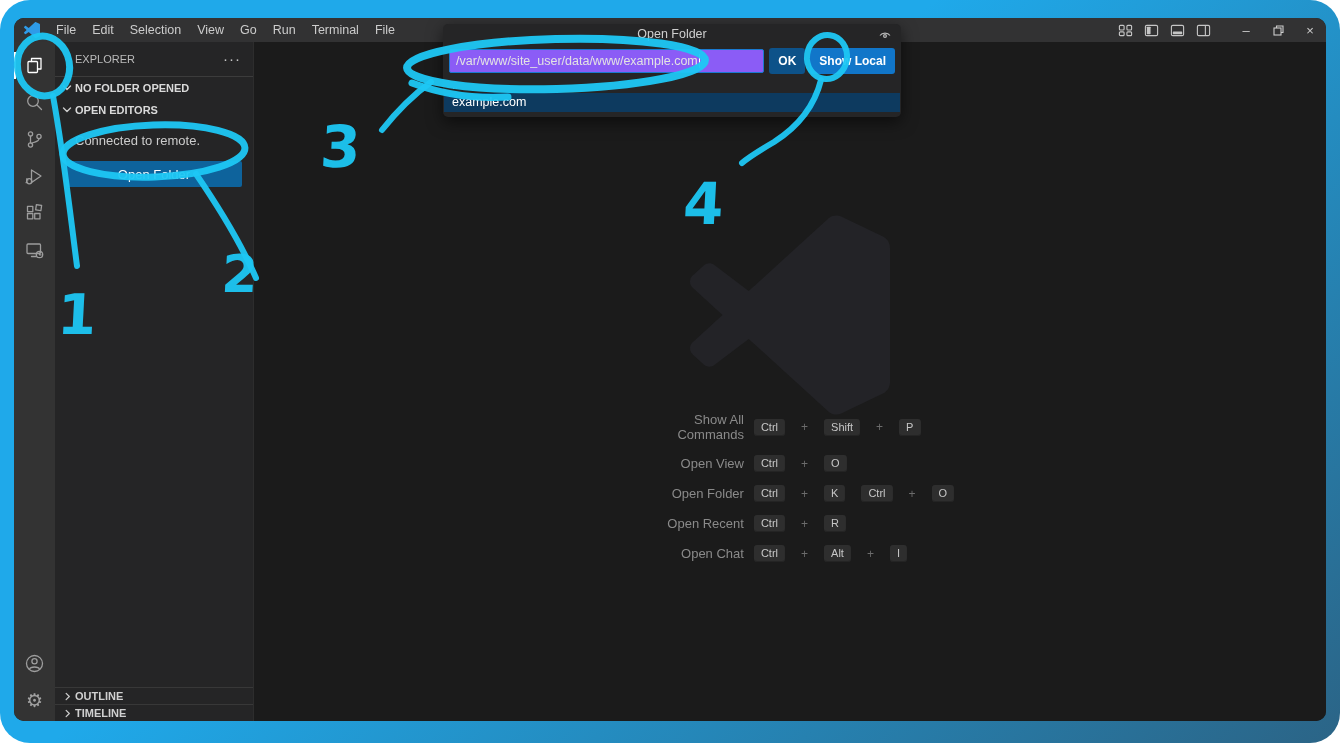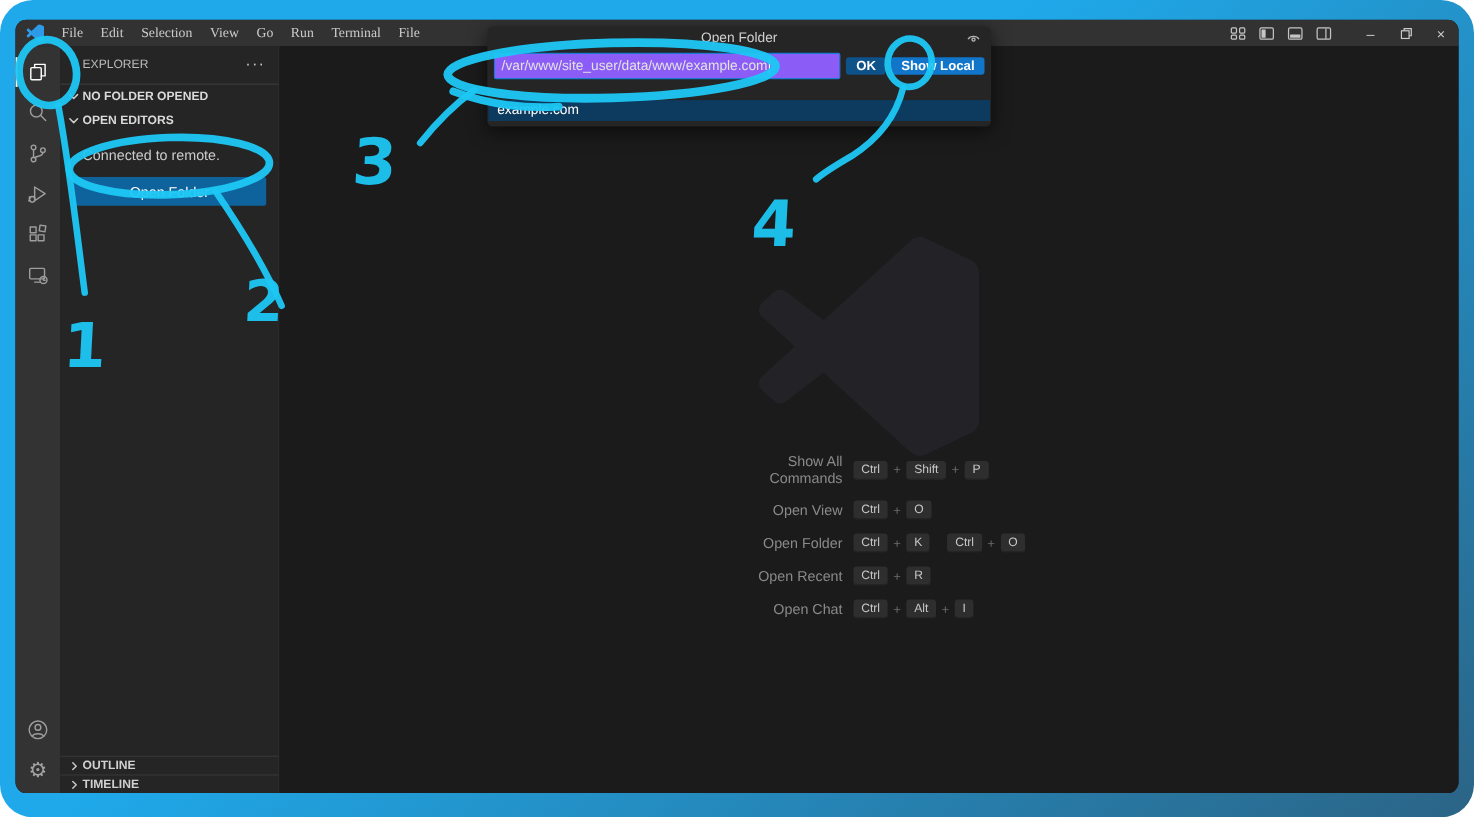--- a/index.html
+++ b/index.html
@@ -8,21 +8,21 @@
   
   .frame{position:absolute;inset:0;border-radius:30px;
     background:linear-gradient(140deg,var(--frame-blue,#1fa9ea) 0%,var(--frame-blue,#1fa9ea) 42%,var(--frame-blue-dark,#2b6486) 100%);}
   
   .window{position:absolute;left:14px;top:18px;right:14px;bottom:22px;border-radius:10px;
     background:#1b1b1b;overflow:hidden;display:flex;flex-direction:column;color:#cccccc;}
   
   .titlebar{height:24px;background:#323233;display:flex;align-items:center;flex:0 0 auto;}
   .vs-logo{width:16px;height:16px;margin:0 8px 0 10px;flex:0 0 auto;}
   .vs-logo svg{width:16px;height:16px;display:block;fill:#2e9be8;}
-  .menu{display:flex;height:100%;font-family:Liberation Serif, serif;}
+  .menu{display:flex;height:100%;}
   .menu-item{padding:0 8px;font-size:12.5px;color:#cccccc;line-height:24px;cursor:default;border-radius:4px;}
   .tb-spacer{flex:1;}
   .layout-controls{display:flex;align-items:center;margin-right:14px;}
   .lc{width:26px;height:24px;display:flex;align-items:center;justify-content:center;}
   .lc svg{width:15px;height:15px;stroke:#c5c5c5;fill:none;stroke-width:1.2;}
   .lc svg .fillpart{fill:#c5c5c5;stroke:none;}
   .win-controls{display:flex;align-items:stretch;height:24px;}
   .wc{width:32px;display:flex;align-items:center;justify-content:center;color:#cccccc;font-size:13px;}
   .wc svg{width:11px;height:11px;stroke:#cccccc;fill:none;stroke-width:1.1;}
   
@@ -52,34 +52,34 @@
   .bottom-row{display:flex;align-items:center;height:16px;border-top:1px solid #383838;padding:0 4px;font-size:11px;font-weight:bold;color:#d0d0d0;}
   .bottom-row .chev{width:16px;height:16px;display:flex;align-items:center;justify-content:center;}
   .bottom-row svg{width:9px;height:9px;stroke:#cccccc;fill:none;stroke-width:1.4;stroke-linecap:round;stroke-linejoin:round;}
   
   .editor{flex:1;position:relative;background:#1b1b1b;overflow:hidden;}
   .wm-logo{position:absolute;top:173px;left:50%;transform:translateX(-50%);width:200px;height:200px;fill:#232327;}
   .wm-shortcuts{position:absolute;top:370px;left:50%;transform:translateX(-50%);
     display:grid;grid-template-columns:118px max-content;column-gap:10px;row-gap:13px;align-items:center;}
   .wm-label{grid-column:1;justify-self:end;text-align:right;color:#8a8a8a;font-size:13px;line-height:15px;max-width:118px;}
   .wm-keys{grid-column:2;justify-self:start;display:flex;gap:16px;align-items:center;}
-  .key-group{display:inline-flex;align-items:center;}
+  .key-group{display:inline-flex;align-items:center;gap:11px;}
   .kbd{background:#2e2e2e;color:#c7c7c7;font-size:11px;line-height:13px;padding:2px 7px;border-radius:3px;box-shadow:inset 0 -1px 0 #242424;}
   .plus{color:#6b6b6b;margin:0 5px;font-size:12px;}
   
   .dialog{position:absolute;left:429px;top:6px;width:458px;z-index:40;background:#252526;border-radius:5px;
     box-shadow:0 5px 16px rgba(0,0,0,.55);padding-bottom:4px;}
   .qi-title{height:21px;line-height:21px;text-align:center;font-size:12.5px;color:#cfcfcf;position:relative;}
   .qi-eye{position:absolute;right:9px;top:4px;width:14px;height:14px;}
   .qi-eye svg{width:14px;height:14px;stroke:#b8b8b8;fill:none;stroke-width:1.2;}
   .qi-input-row{display:flex;align-items:center;gap:5px;padding:3px 6px 6px 6px;}
   .fake-input{flex:1;height:22px;background:#8b5cf6;border:1px solid #1a7ad1;border-radius:2px;
     display:flex;align-items:center;padding:0 6px;font-size:12.5px;color:#e3e3e3;white-space:nowrap;overflow:hidden;}
   .caret{display:inline-block;width:1px;height:14px;background:#ffffff;margin-left:1px;}
-  .qi-btn{height:16px;border:none;border-radius:3px;color:#ffffff;font-size:12px;font-family:inherit;padding:0 9px;white-space:nowrap;}
+  .qi-btn{height:26px;border:none;border-radius:3px;color:#ffffff;font-size:12px;font-family:inherit;padding:0 9px;white-space:nowrap;}
   .qi-ok{background:var(--button-ok,#0d5289);min-width:34px;font-weight:bold;}
   .qi-local{background:var(--button-show-local,#1176c9);font-weight:bold;}
   .qi-list{padding:0 0 1px 0;}
   .qi-row{height:18px;line-height:18px;margin:0 1px;padding:0 8px;font-size:12.5px;color:#a9a9a9;}
   .qi-row.small{height:13px;line-height:11px;font-size:11px;color:#9a9a9a;}
   .qi-row.selected{background:var(--selection,#0d3a5f);color:#ffffff;height:19px;line-height:19px;}
   
   .annotations{position:absolute;inset:0;z-index:60;pointer-events:none;}
   .ann{stroke:var(--annotation,#1dc7f4);fill:none;stroke-linecap:round;stroke-linejoin:round;opacity:.95;}
   .ann-num{fill:var(--annotation,#1dc7f4);font-family:"DejaVu Sans",sans-serif;font-weight:bold;opacity:.95;}

